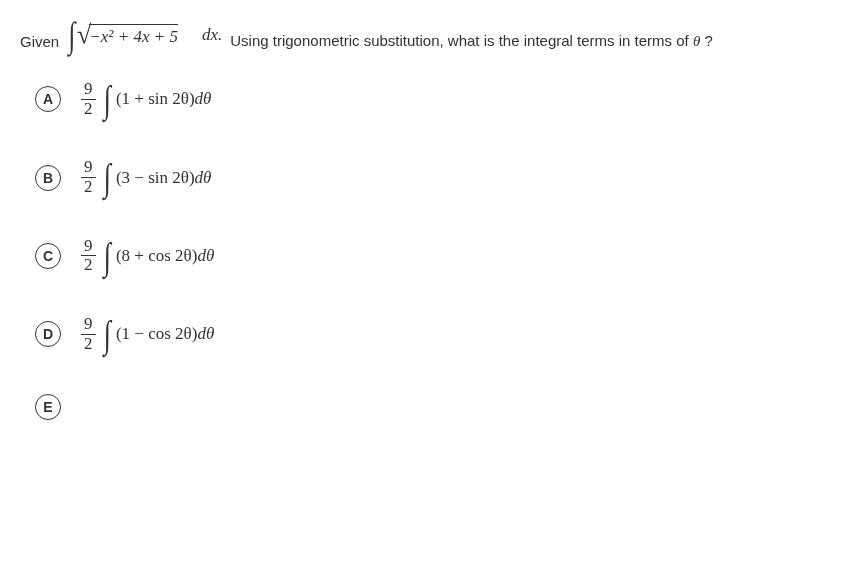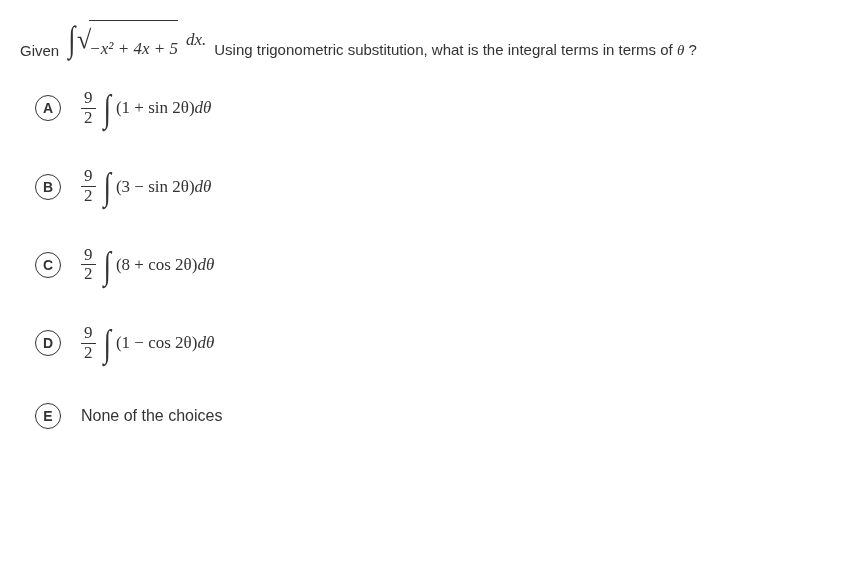--- a/index.html
+++ b/index.html
@@ -44,26 +44,26 @@
       display: inline-flex;
       align-items: center;
       position: relative;
     }
     .sqrt-sign {
       font-size: 26px;
       font-style: normal;
     }
     .sqrt-content {
       border-top: 1.5px solid #333;
-      padding-top: 18px;
+      padding-top: 2px;
       margin-left: -2px;
       font-size: 17px;
     }
     .dx-text {
-      margin-left: 8px;
+      margin-left: 24px;
       font-size: 17px;
     }
     .theta {
       font-family: 'Times New Roman', serif;
       font-style: italic;
     }
     .option {
       display: flex;
       align-items: center;
       margin-bottom: 40px;
@@ -192,14 +192,13 @@
       <span class="frac-den">2</span>
     </span>
     <span class="integral-sign-opt">∫</span>
     <span class="integrand">(1 − cos 2θ)</span>
     <span class="dtheta">dθ</span>
   </div>
 </div>
 
 <div class="option option-e">
   <div class="option-letter">E</div>
-  <div class="option-text">None of the choices</div>
 </div>
 
 </body></html>

